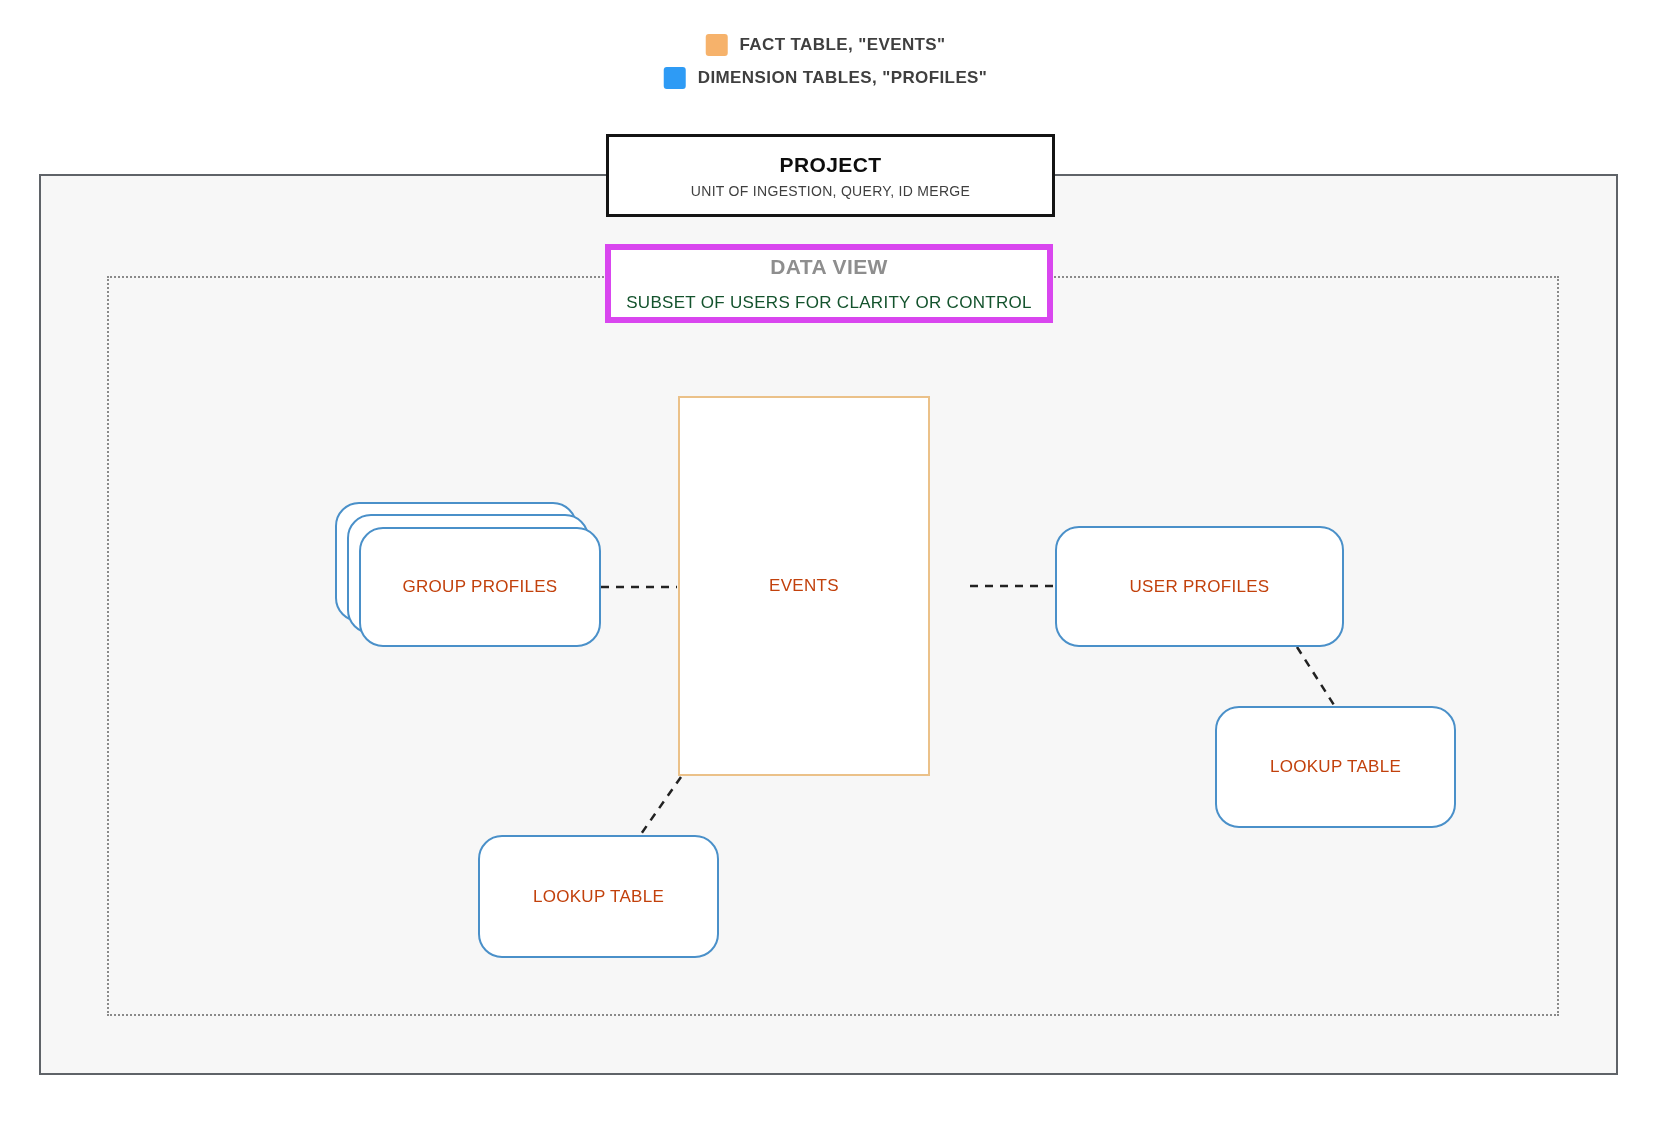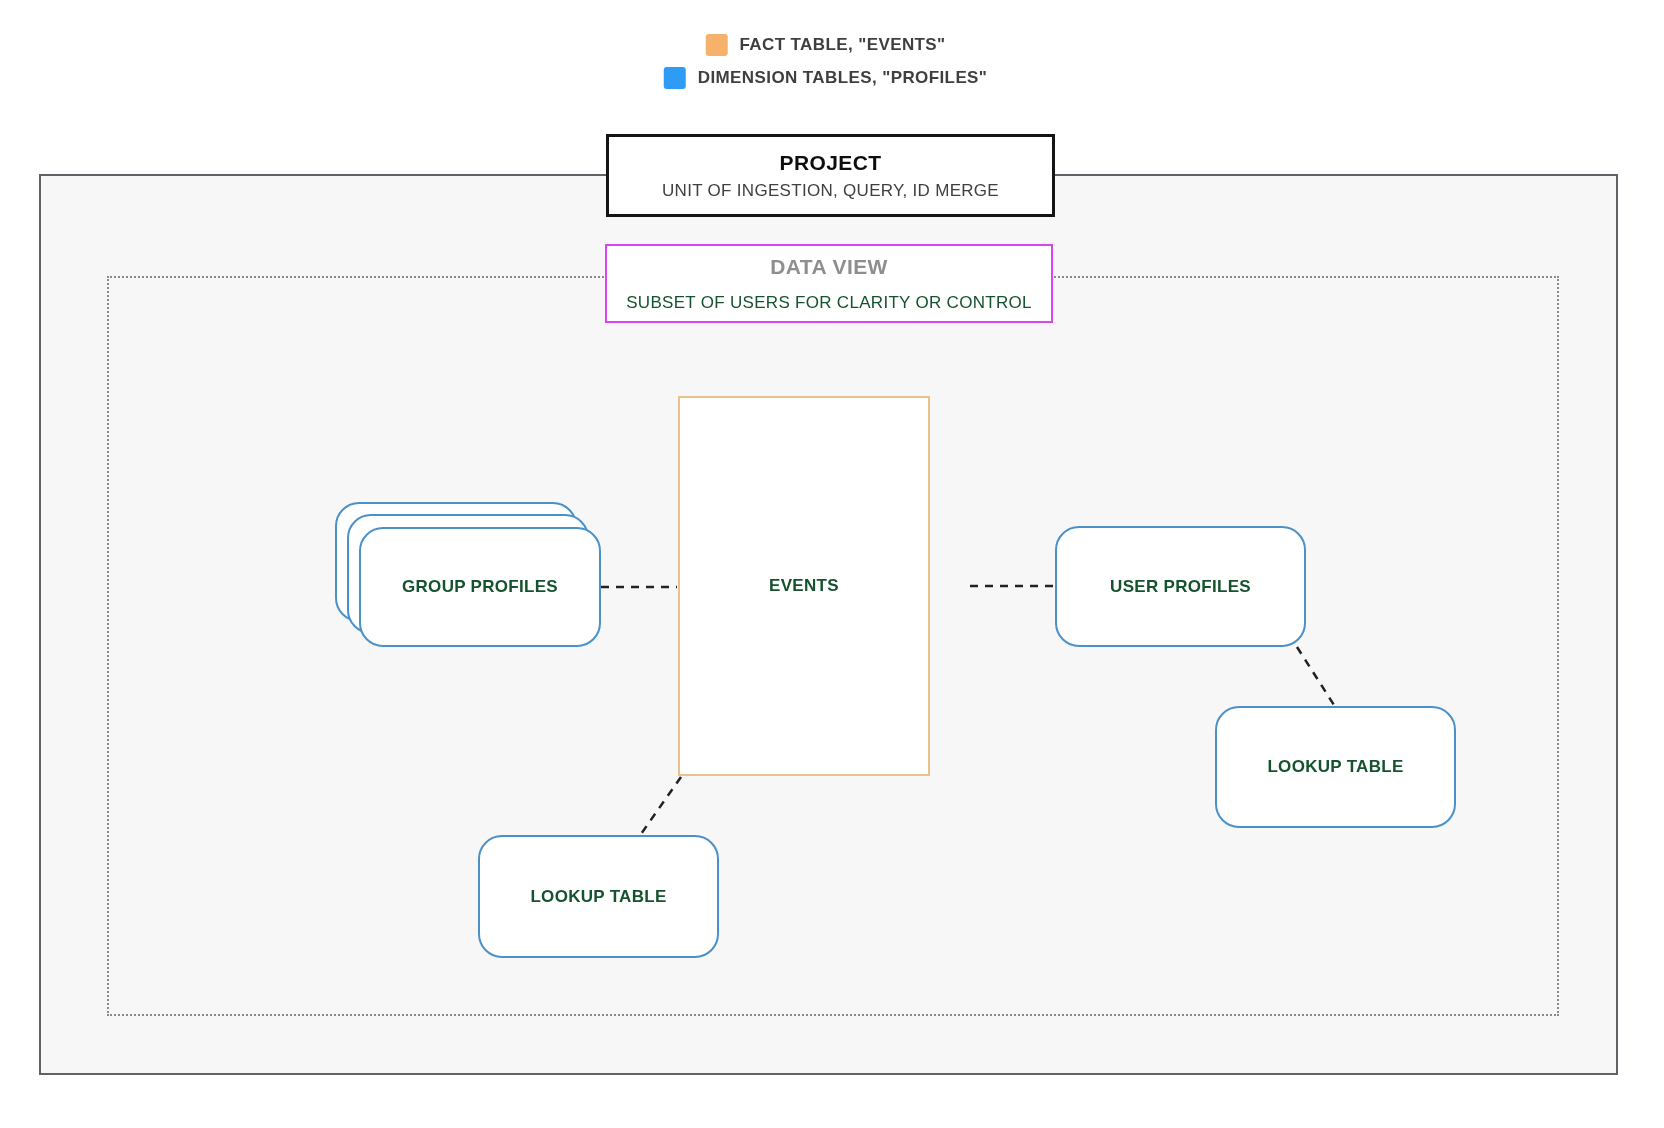--- a/index.html
+++ b/index.html
@@ -43,47 +43,47 @@
   
   .connectors{position:absolute;left:0;top:0;width:1664px;height:1128px;z-index:3;}
 
   
   .project-box{
     position:absolute;left:606px;top:134px;width:449px;height:83px;
     box-sizing:border-box;background:#ffffff;border:3px solid #141414;z-index:5;
     display:flex;flex-direction:column;align-items:center;justify-content:center;gap:6px;
   }
   .project-box .title{font-size:21px;font-weight:bold;color:#0d0d0d;letter-spacing:.4px;}
-  .project-box .subtitle{font-size:17px;color:#3F3F3F;letter-spacing:.3px;}
+  .project-box .subtitle{font-size:14px;color:#3F3F3F;letter-spacing:.3px;}
 
   .dataview-box{
     position:absolute;left:605px;top:244px;width:448px;height:79px;
-    box-sizing:border-box;background:#ffffff;border:2px solid #d946ef;z-index:5;
+    box-sizing:border-box;background:#ffffff;border:6px solid #d946ef;z-index:5;
     display:flex;flex-direction:column;align-items:center;justify-content:center;gap:14px;
   }
   .dataview-box .title{font-size:21px;font-weight:bold;color:#8E8E8E;letter-spacing:.4px;}
   .dataview-box .subtitle{font-size:17px;color:#14532d;letter-spacing:.3px;}
 
   
   .events-box{
     position:absolute;left:678px;top:396px;width:252px;height:380px;
     box-sizing:border-box;background:#ffffff;border:2px solid var(--events-orange,#EBC189);
     z-index:4;display:flex;align-items:center;justify-content:center;
   }
-  .node-label{font-size:17px;font-weight:bold;color:#14532d;letter-spacing:.3px;}
+  .node-label{font-size:17px;font-weight:normal;color:#c2410c;letter-spacing:.3px;}
 
   .blue-card{
     position:absolute;box-sizing:border-box;background:#ffffff;
     border:2px solid var(--node-blue,#4A90C9);border-radius:24px;
     display:flex;align-items:center;justify-content:center;
   }
   .stack-back2{left:335px;top:502px;width:242px;height:120px;z-index:4;}
   .stack-back1{left:347px;top:514px;width:242px;height:120px;z-index:4;}
   .group-profiles{left:359px;top:527px;width:242px;height:120px;z-index:4;}
-  .user-profiles{left:1055px;top:526px;width:251px;height:121px;z-index:4;}
+  .user-profiles{left:1055px;top:526px;width:289px;height:121px;z-index:4;}
   .lookup-right{left:1215px;top:706px;width:241px;height:122px;z-index:4;}
   .lookup-bottom{left:478px;top:835px;width:241px;height:123px;z-index:4;}
 </style>
 </head>
 <body>
 
 <div class="canvas">
 
   <div class="legend">
     <div class="legend-row">

